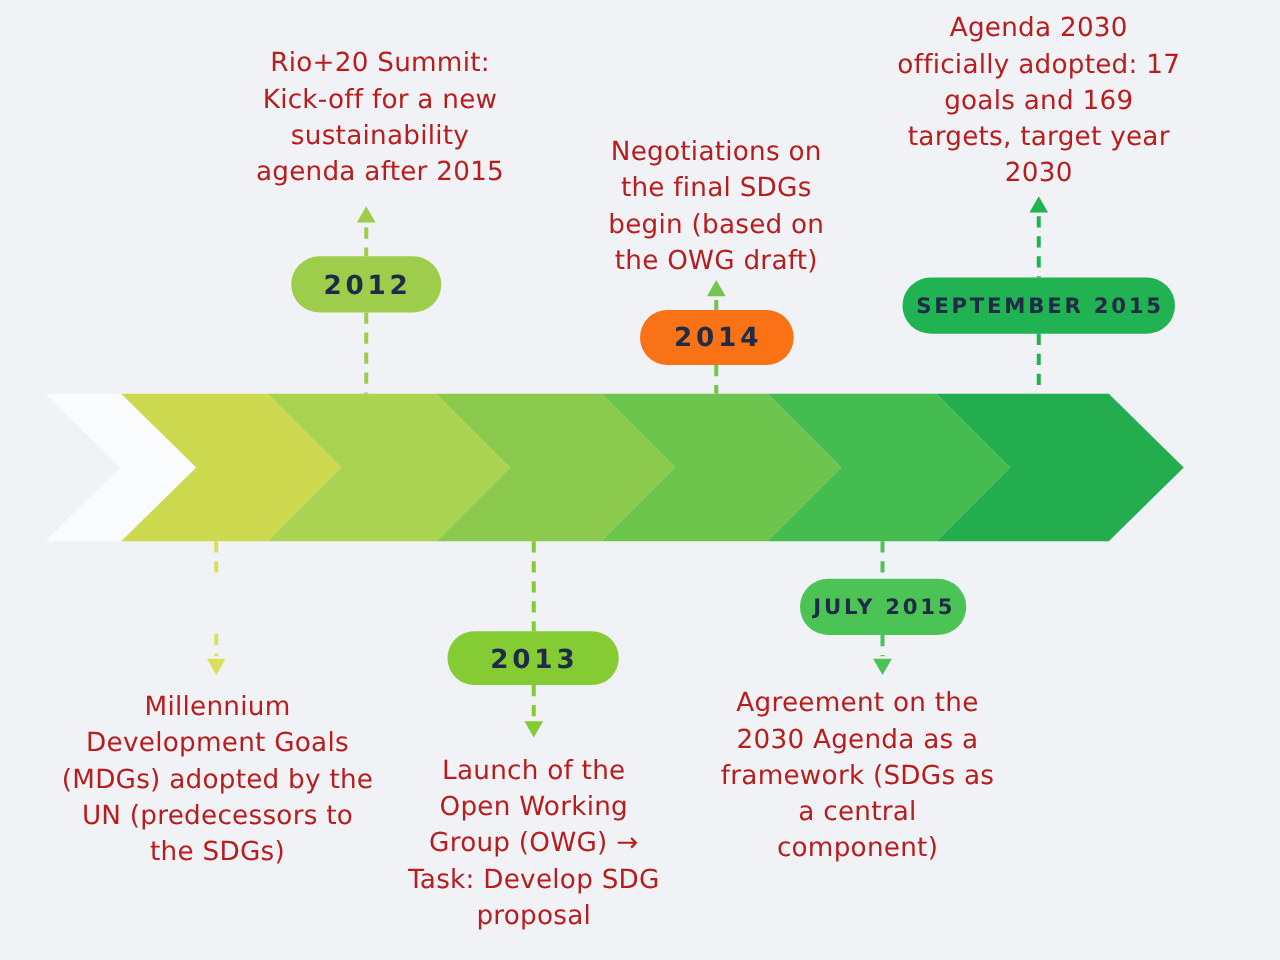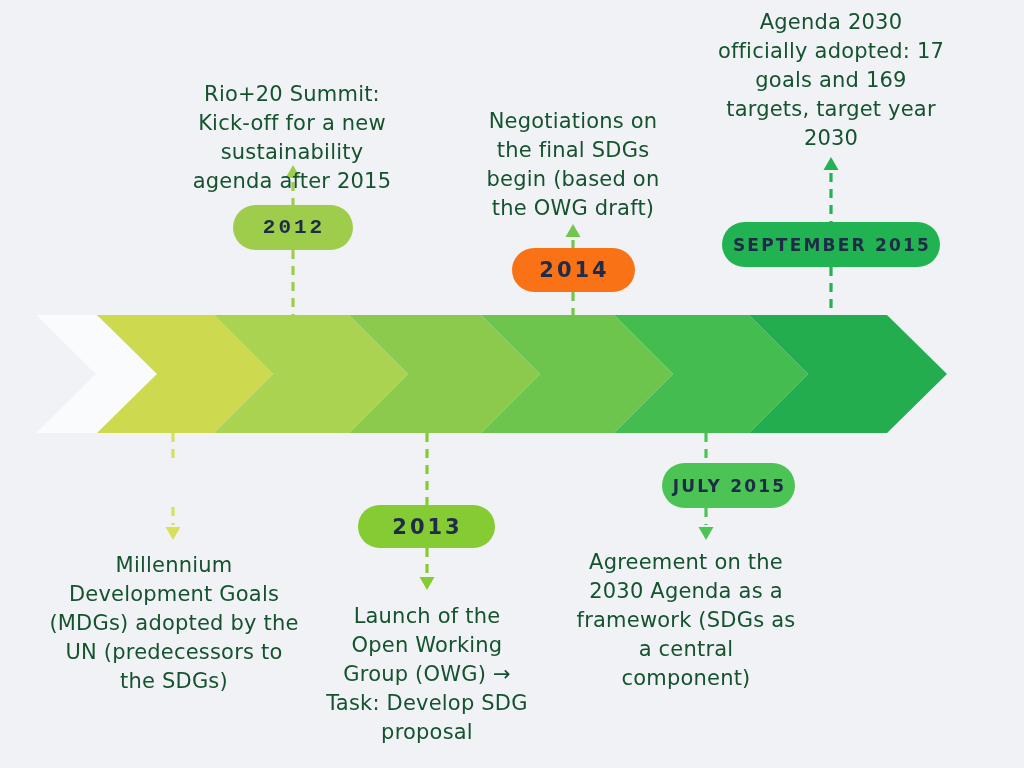--- a/index.html
+++ b/index.html
@@ -21,21 +21,21 @@
     left: 0; top: 0;
     width: 1024px;
     height: 768px;
   }
   .desc {
     position: absolute;
     text-align: center;
     white-space: pre-line;
     font-size: 21px;
     line-height: 29px;
-    color: #14532d;
+    color: #b91c1c;
     letter-spacing: 0.2px;
   }
   .badge {
     position: absolute;
     display: flex;
     align-items: center;
     justify-content: center;
     border-radius: 23px;
     color: #1f2b47;
     font-weight: bold;
@@ -44,27 +44,27 @@
     letter-spacing: 3px;
     font-size: 21px;
     transform: translateX(1px);
   }
   .badge.wide .badge-label {
     letter-spacing: 2.2px;
     font-size: 17px;
   }
   
   #badge-2000  { left: 110px; top: 462px; width: 127px; height: 45px; }
-  #badge-2012  { left: 233px; top: 205px; width: 120px; height: 45px; font-family: Liberation Mono, monospace; }
+  #badge-2012  { left: 233px; top: 205px; width: 120px; height: 45px; }
   #badge-2013  { left: 358px; top: 505px; width: 137px; height: 43px; }
   #badge-2014  { left: 512px; top: 248px; width: 123px; height: 44px; }
-  #badge-july  { left: 640px; top: 463px; width: 133px; height: 45px; margin-left: 22px; }
+  #badge-july  { left: 640px; top: 463px; width: 133px; height: 45px; }
   #badge-sept  { left: 722px; top: 222px; width: 218px; height: 45px; }
   
-  #desc-2012 { left: 157px; top: 36px;  width: 270px; margin-top: 44px; }
+  #desc-2012 { left: 169px; top: 36px;  width: 270px; }
   #desc-2014 { left: 453px; top: 107px;  width: 240px; }
   #desc-sept { left: 706px; top: 8px;   width: 250px; }
   #desc-2000 { left: 39px;  top: 551px; width: 270px; }
   #desc-2013 { left: 302px; top: 602px; width: 250px; }
   #desc-july { left: 561px; top: 548px; width: 250px; }
   .dash {
     fill: none;
     stroke-width: 3.2;
     stroke-dasharray: 9 7;
   }

